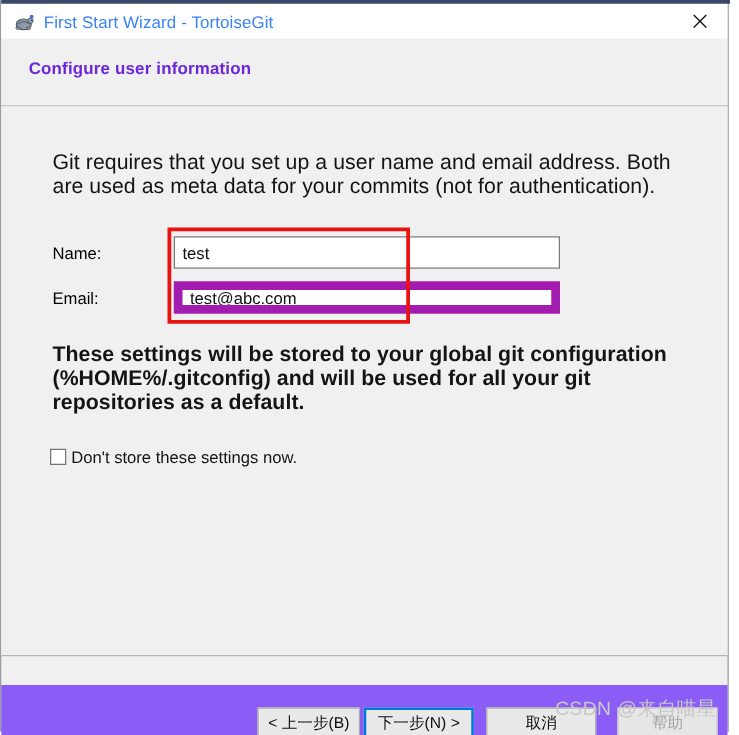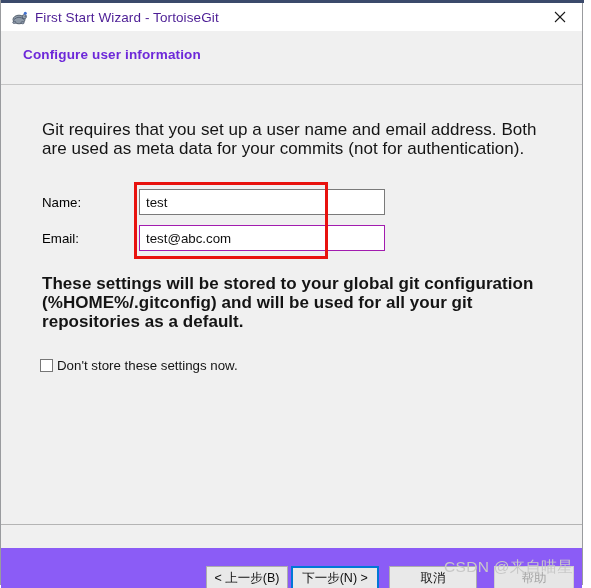--- a/index.html
+++ b/index.html
@@ -52,21 +52,21 @@
     width: 18px;
     height: 18px;
     margin-left: 9px;
     margin-right: 7px;
     flex: 0 0 auto;
     position: relative;
     top: 1px;
   }
   #title-text {
     font-size: 13.5px;
-    color: #4c1d95;
+    color: #3b82f6;
     letter-spacing: 0.1px;
     white-space: nowrap;
     text-align: center;
   }
   #close-button {
     position: absolute;
     right: 0;
     top: 0;
     width: 45px;
     height: 28px;
@@ -133,38 +133,38 @@
     left: 41px;
     font-size: 13.3px;
     color: #000000;
   }
   #name-label  { top: 109px; }
   #email-label { top: 145px; }
 
   .text-input {
     position: absolute;
     left: 138px;
-    width: 246px;
+    width: 309px;
     height: 26px;
     background: #ffffff;
     box-sizing: border-box;
     font-family: "Liberation Sans", "DejaVu Sans", sans-serif;
     font-size: 13.3px;
     color: #101010;
     padding: 0 0 0 6px;
     line-height: 24px;
     outline: none;
   }
   #name-input {
     top: 103px;
     border: 1px solid #7a7a7a;
   }
   #email-input {
     top: 139px;
-    border: 1px solid #a21caf;
+    border: 7px solid #a21caf;
   }
 
   
   #annotation-box {
     position: absolute;
     left: 133px;
     top: 96px;
     width: 194px;
     height: 77px;
     border: 3px solid #e8120e;

